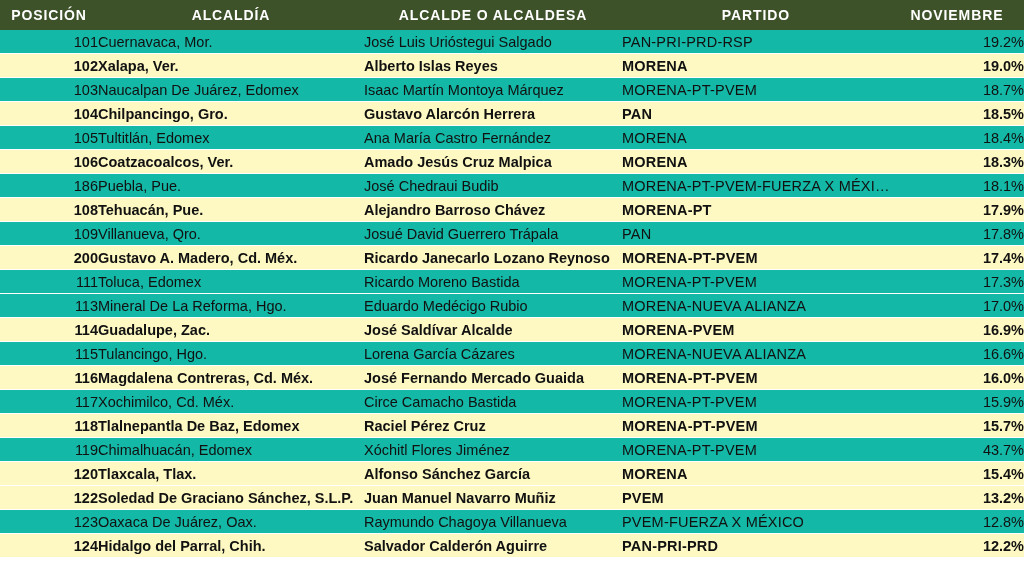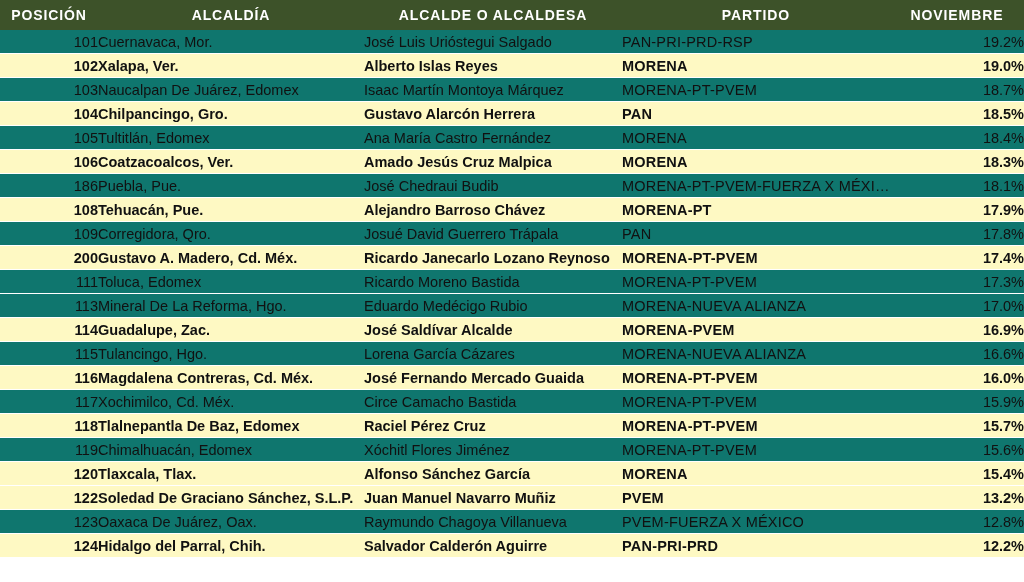--- a/index.html
+++ b/index.html
@@ -48,21 +48,21 @@
   td.c-pos {
     text-align: right;
     padding-right: 10px;
   }
   td.c-alcaldia { padding-left: 10px; text-align: left; }
   td.c-alcalde { padding-left: 6px; text-align: left; }
   td.c-partido { padding-left: 6px; text-align: left; font-size: 13.5px; letter-spacing: 0.2px;}
   td.c-mes { text-align: right; padding-right: 14px; }
 
   tr.row-alt td { background: #fef9c3; }
-  tr.row-base td { background: #0f766e; }
+  tr.row-base td { background: #14b8a6; }
   tr.row-alt td { font-weight: bold; }
   tr.row-base td { font-weight: normal; }
   tr.row-base td.c-partido { color: #333333; margin-left: 32px; }
   tr.row-base td.c-alcaldia, tr.row-base td.c-alcalde { color: #222222; }
 </style>
 </head>
 <body>
 
 <table id="ranking-table">
   <thead>
@@ -126,21 +126,21 @@
       </tr>
       <tr class="row-alt">
         <td class="c-pos">108</td>
         <td class="c-alcaldia">Tehuacán, Pue.</td>
         <td class="c-alcalde">Alejandro Barroso Chávez</td>
         <td class="c-partido">MORENA-PT</td>
         <td class="c-mes">17.9%</td>
       </tr>
       <tr class="row-base">
         <td class="c-pos">109</td>
-        <td class="c-alcaldia">Corregidora, Qro.</td>
+        <td class="c-alcaldia">Villanueva, Qro.</td>
         <td class="c-alcalde">Josué David Guerrero Trápala</td>
         <td class="c-partido">PAN</td>
         <td class="c-mes">17.8%</td>
       </tr>
       <tr class="row-alt">
         <td class="c-pos">200</td>
         <td class="c-alcaldia">Gustavo A. Madero, Cd. Méx.</td>
         <td class="c-alcalde">Ricardo Janecarlo Lozano Reynoso</td>
         <td class="c-partido">MORENA-PT-PVEM</td>
         <td class="c-mes">17.4%</td>
@@ -192,21 +192,21 @@
         <td class="c-alcaldia">Tlalnepantla De Baz, Edomex</td>
         <td class="c-alcalde">Raciel Pérez Cruz</td>
         <td class="c-partido">MORENA-PT-PVEM</td>
         <td class="c-mes">15.7%</td>
       </tr>
       <tr class="row-base">
         <td class="c-pos">119</td>
         <td class="c-alcaldia">Chimalhuacán, Edomex</td>
         <td class="c-alcalde">Xóchitl Flores Jiménez</td>
         <td class="c-partido">MORENA-PT-PVEM</td>
-        <td class="c-mes">15.6%</td>
+        <td class="c-mes">43.7%</td>
       </tr>
       <tr class="row-alt">
         <td class="c-pos">120</td>
         <td class="c-alcaldia">Tlaxcala, Tlax.</td>
         <td class="c-alcalde">Alfonso Sánchez García</td>
         <td class="c-partido">MORENA</td>
         <td class="c-mes">15.4%</td>
       </tr>
       <tr class="row-alt">
         <td class="c-pos">122</td>

